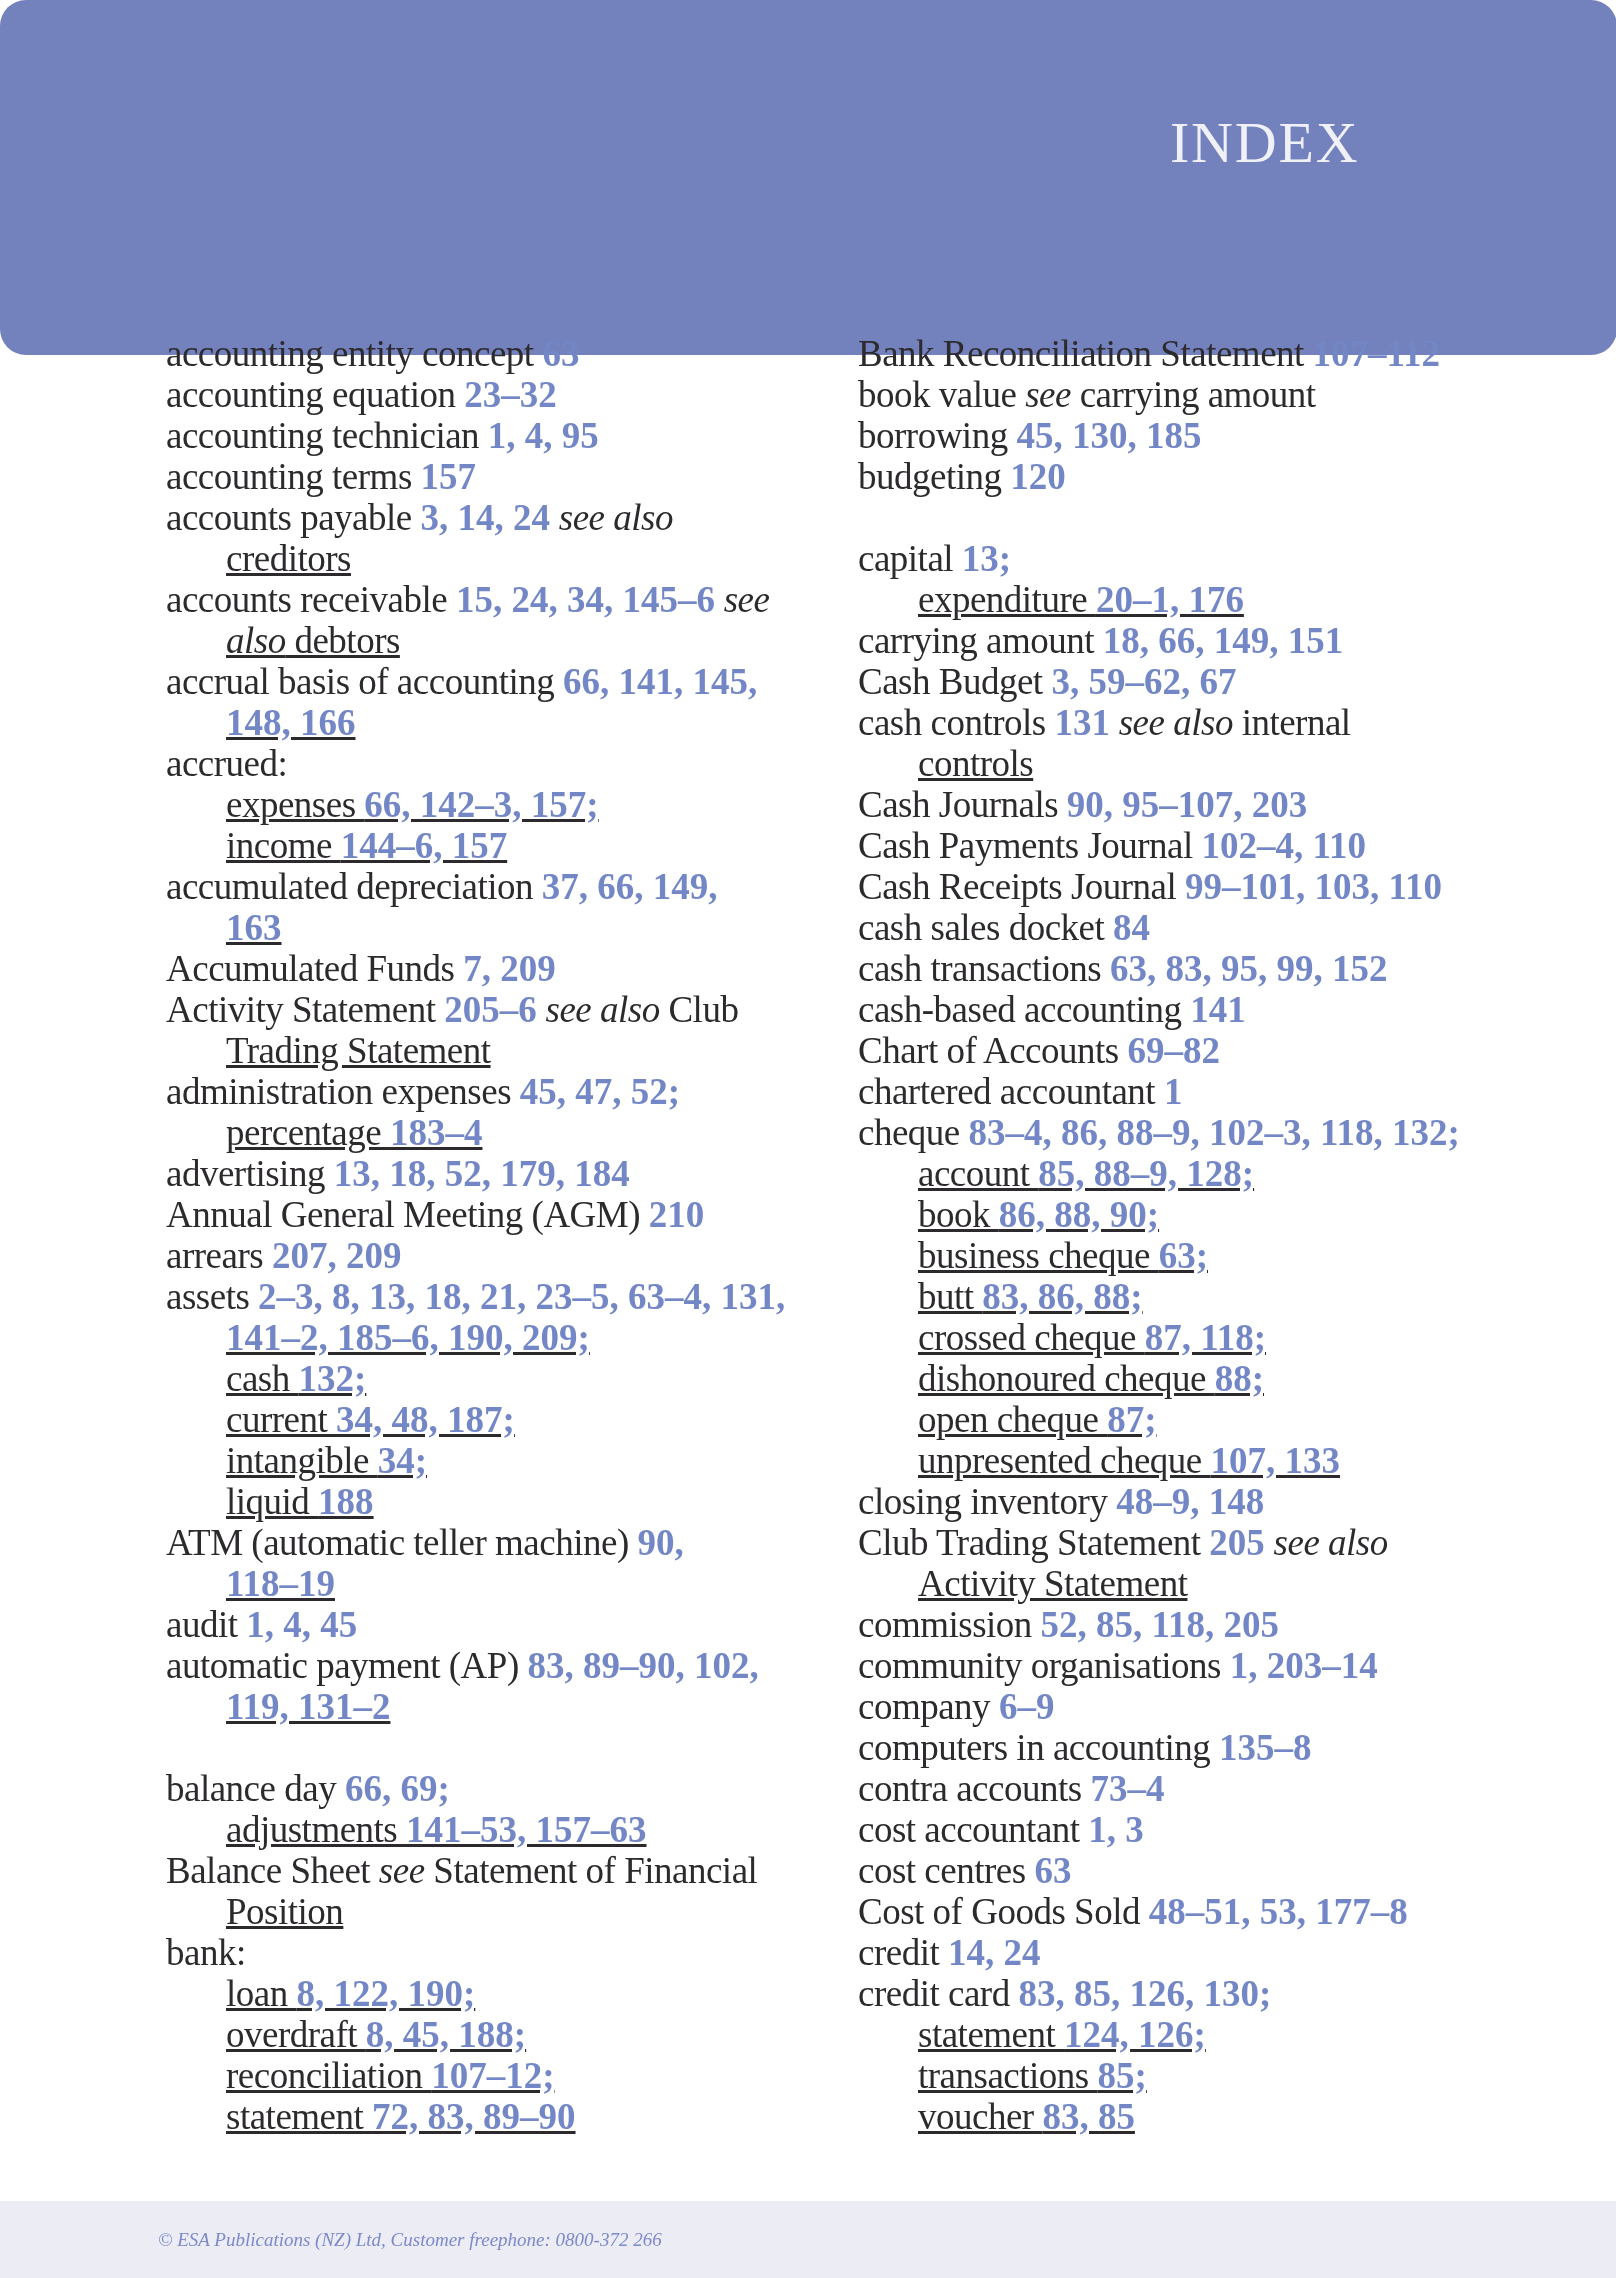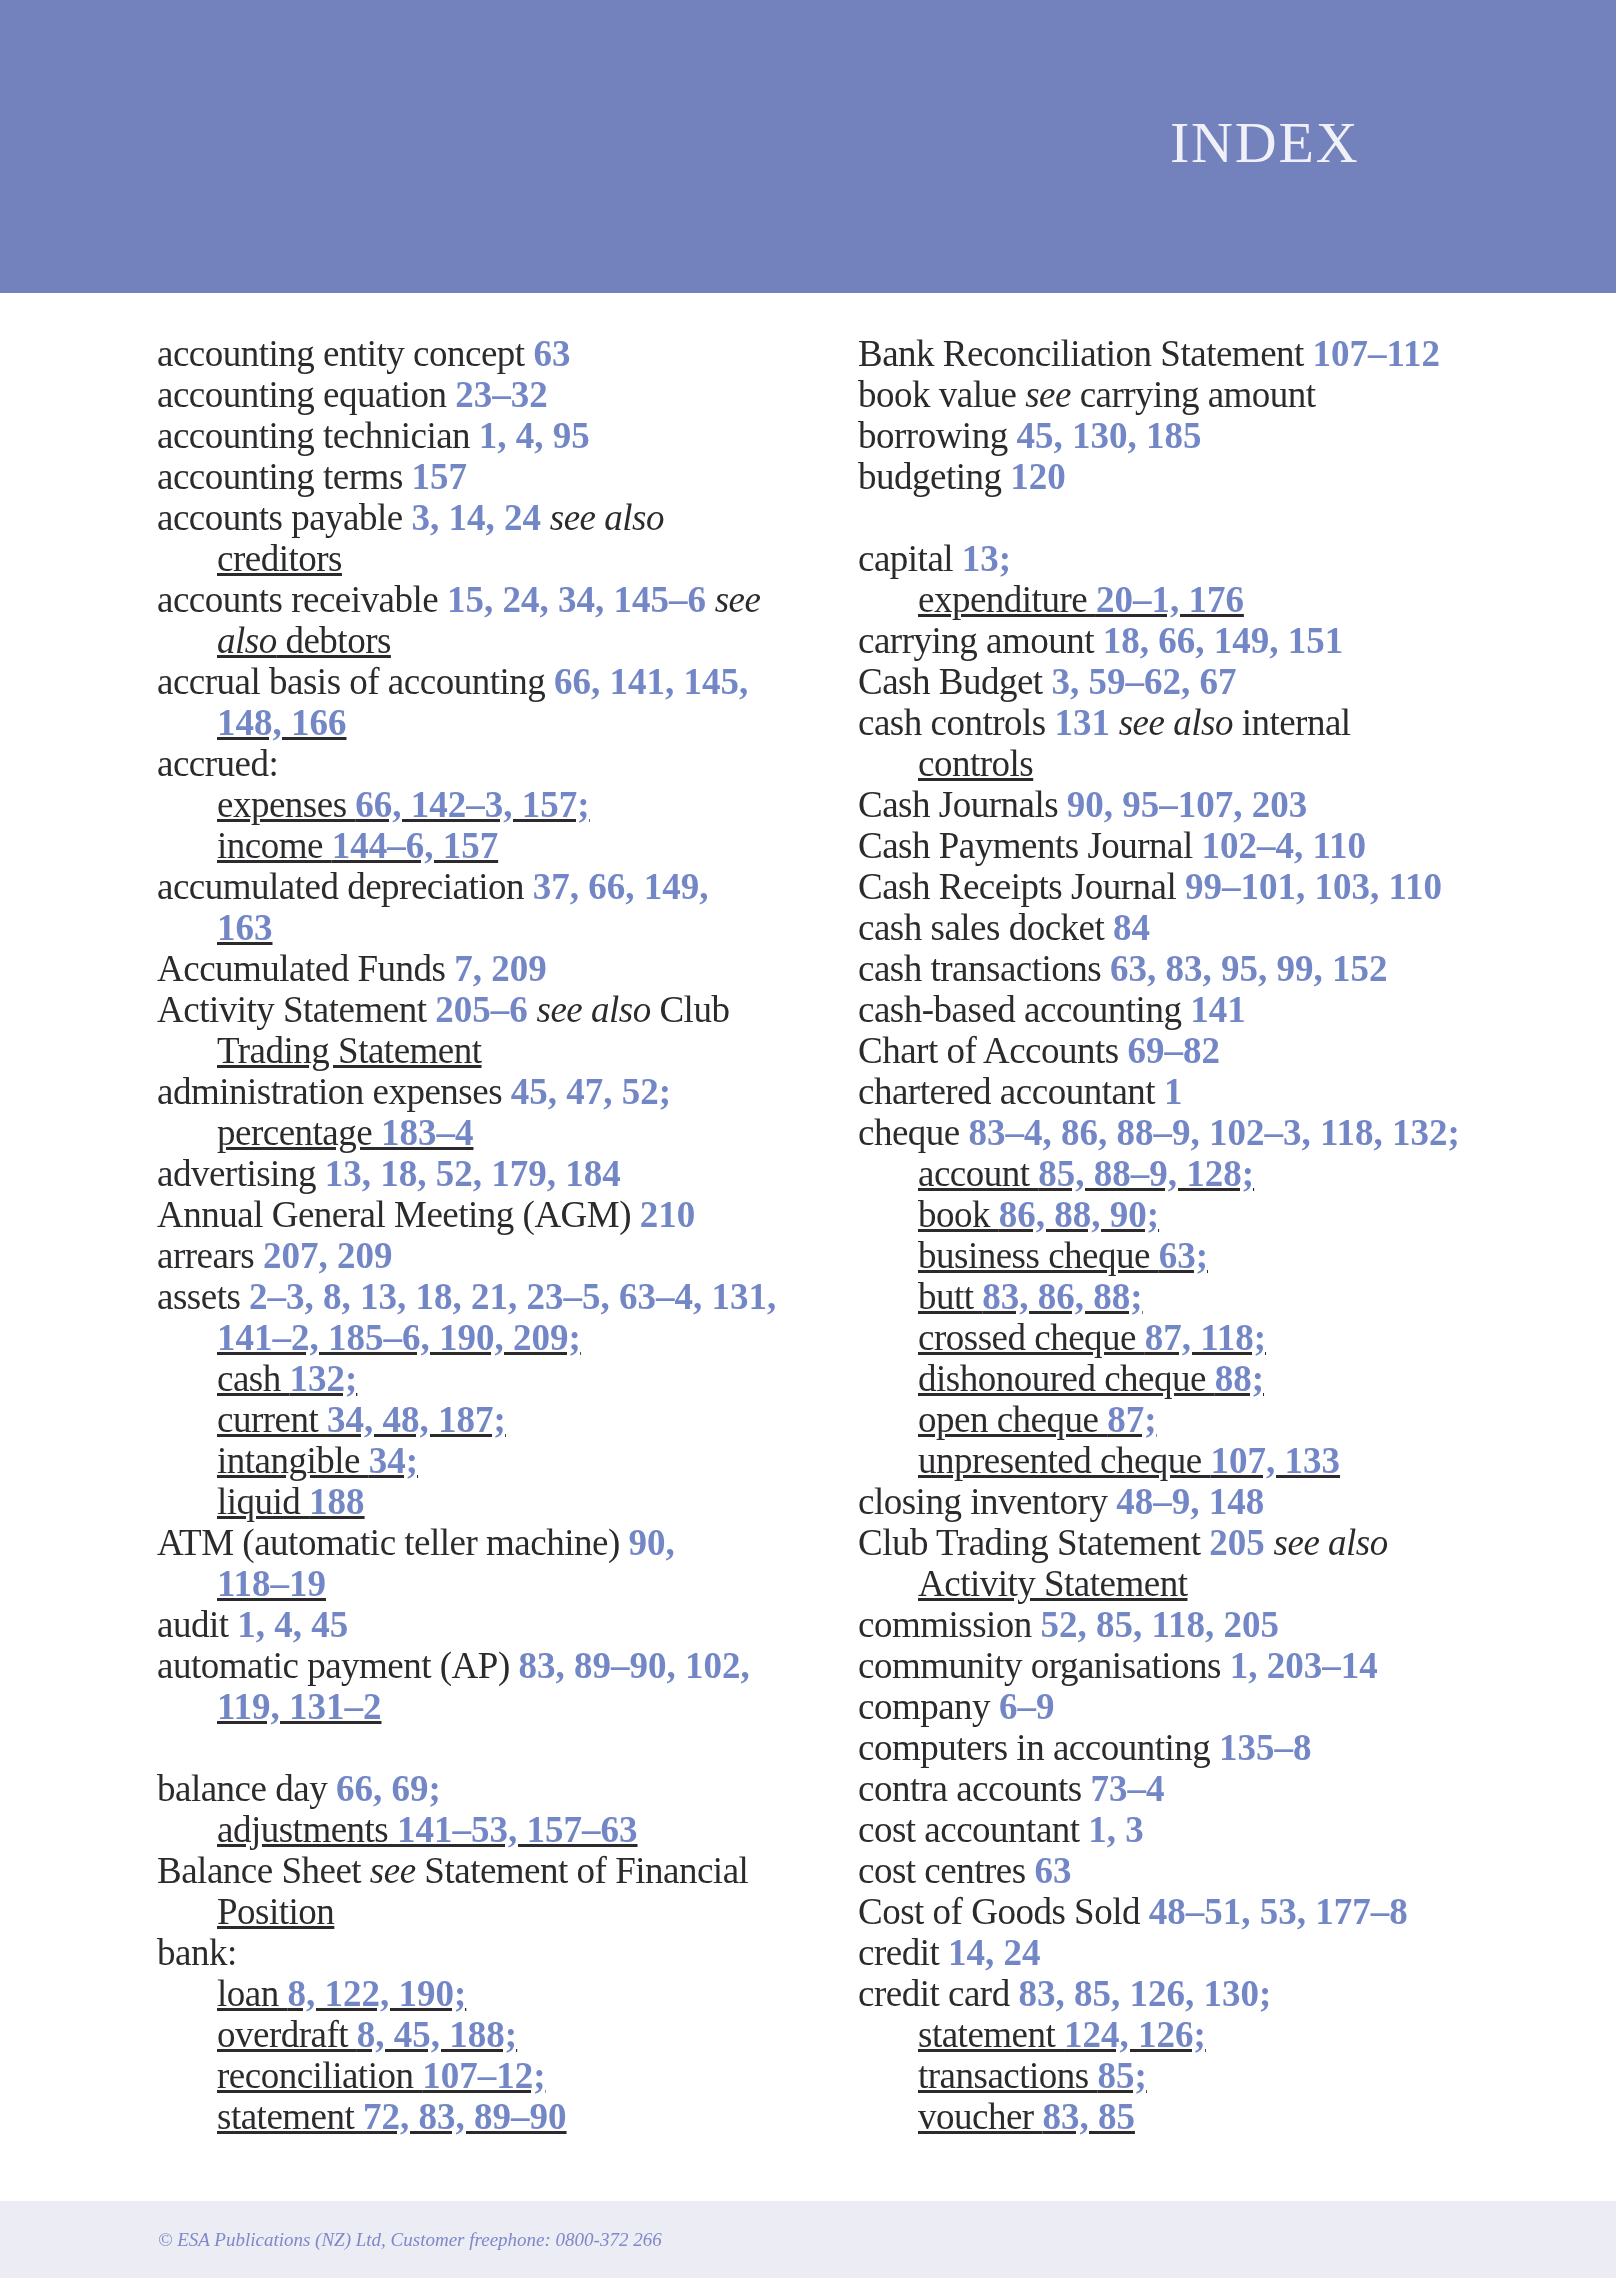--- a/index.html
+++ b/index.html
@@ -17,22 +17,23 @@
     position:relative;
     width:1617px;
     height:2279px;
     background:var(--page-bg);
     overflow:hidden;
     font-family:"Liberation Serif", serif;
   }
   .band{
     position:absolute;
     top:0;left:0;
-    width:1617px;height:293px;
+    width:1617px;height:355px;
     background:var(--header-bg);
+    border-radius:26px;
   }
   .title{
     position:absolute;
     top:114px;
     left:1170px;
     margin:0;
     font-family:"Liberation Serif", serif;
     font-weight:normal;
     font-size:58px;
     line-height:1;
@@ -41,21 +42,21 @@
   }
   .col{
     position:absolute;
     top:333px;
     font-size:37px;
     line-height:41px;
     letter-spacing:-0.5px;
     color:var(--text);
     white-space:pre;
   }
-  .col-left{left:157px;}
+  .col-left{left:166px;}
   .col-right{left:858px;}
   .line{height:41px;}
   .line.ind{padding-left:60px;text-decoration:underline;}
   .line.blank{height:41px;}
   .p{}
   .n{font-weight:bold;color:var(--number);letter-spacing:0;}
   .i{font-style:italic;}
   .footer{
     position:absolute;
     left:0;top:2201px;

